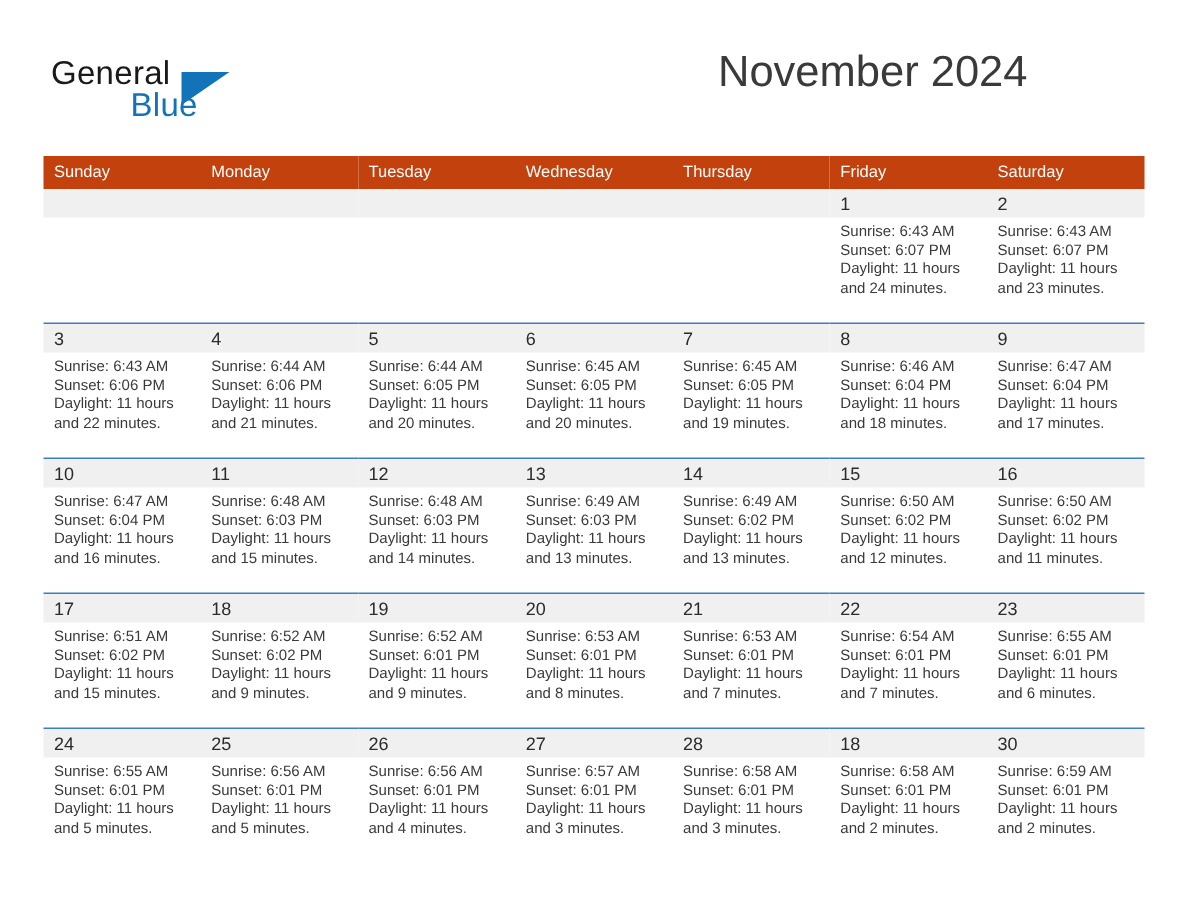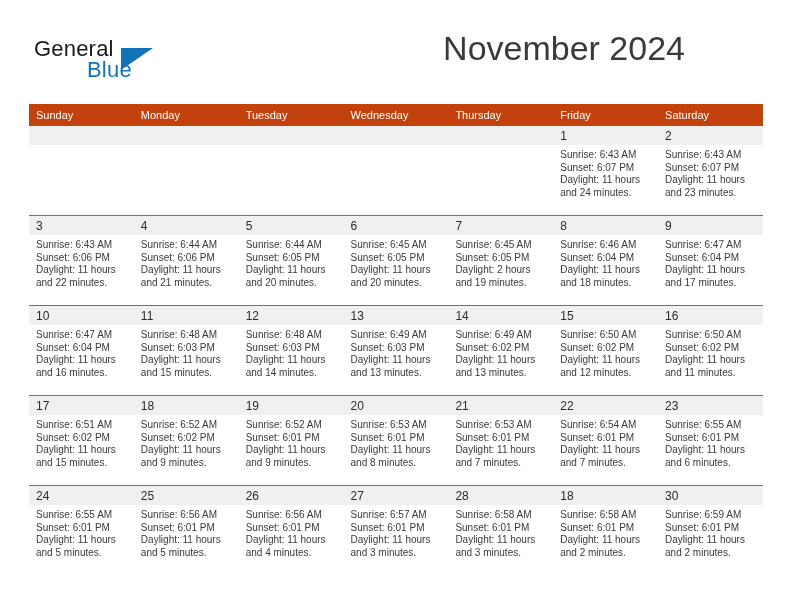--- a/index.html
+++ b/index.html
@@ -64,21 +64,21 @@
     border-bottom: 22px solid transparent;
   }
 
   .title-block {
     position: absolute;
     right: 35px;
     top: 32px;
     text-align: right;
   }
   .cal-title {
-    font-size: 34px;
+    font-size: 29px;
     color: #3a3a3a;
     line-height: 32px;
     font-weight: normal;
     margin: 0;
     font-family: "Liberation Sans", sans-serif;
   }
   .cal-subtitle {
     font-size: 14px;
     color: #3a3a3a;
     line-height: 18px;
@@ -266,21 +266,21 @@
                 <div class="daylight">Daylight: 11 hours and 20 minutes.</div>
               </div>
             </div>
           </td>
           <td>
             <div class="daycell">
               <div class="daynum-band">7</div>
               <div class="dayinfo">
                 <div>Sunrise: 6:45 AM</div>
                 <div>Sunset: 6:05 PM</div>
-                <div class="daylight">Daylight: 2 hours and 19 minutes.</div>
+                <div class="daylight">Daylight: 11 hours and 19 minutes.</div>
               </div>
             </div>
           </td>
           <td>
             <div class="daycell">
               <div class="daynum-band">8</div>
               <div class="dayinfo">
                 <div>Sunrise: 6:46 AM</div>
                 <div>Sunset: 6:04 PM</div>
                 <div class="daylight">Daylight: 11 hours and 18 minutes.</div>

